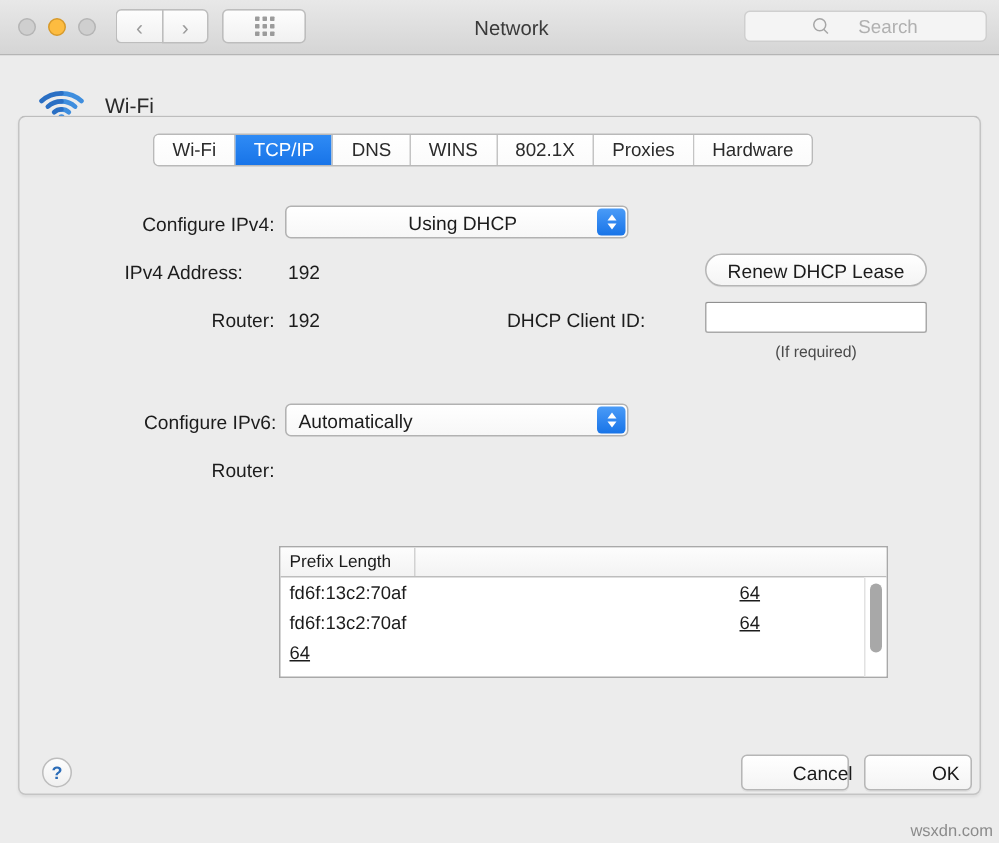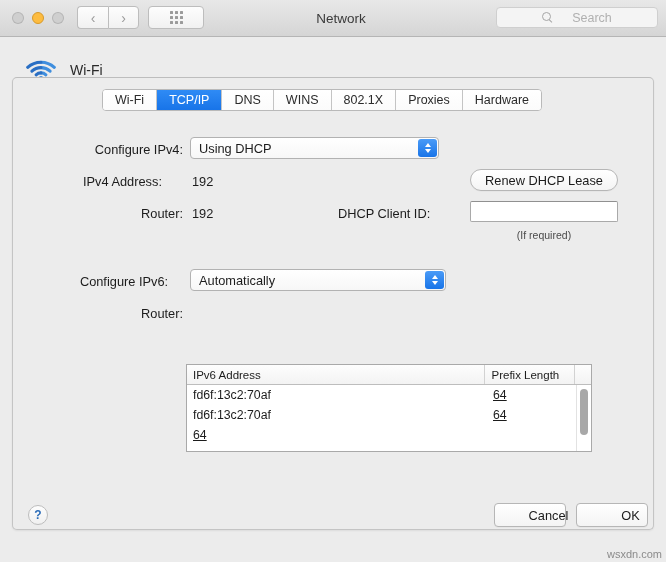--- a/index.html
+++ b/index.html
@@ -432,21 +432,21 @@
       <div class="tab">DNS</div>
       <div class="tab">WINS</div>
       <div class="tab">802.1X</div>
       <div class="tab">Proxies</div>
       <div class="tab">Hardware</div>
     </div>
 
     <div class="row" style="left:83px; top:105px; width:100px; justify-content:flex-end;">
       <span class="lbl">Configure IPv4:</span>
     </div>
-    <div class="popup" style="position:absolute; left:190px; top:100px; width:249px;">
+    <div class="popup" style="position:absolute; left:190px; top:100px; width:229px;justify-content:center;">
       <span>Using DHCP</span>
       <span class="arrows">
         <span class="up"></span>
           <span class="dn"></span>
       </span>
     </div>
 
     <div class="row" style="left:83px; top:137px; width:100px; justify-content:flex-start;">
       <span class="lbl">IPv4 Address:</span>
     </div>
@@ -464,41 +464,40 @@
     <div class="btn" style="position:absolute; left:470px; top:132px; width:148px;border-radius:11px;">Renew DHCP Lease</div>
 
     <div class="row" style="left:338px; top:169px;">
       <span class="lbl">DHCP Client ID:</span>
     </div>
     <input class="field" style="position: absolute; left: 470px; top: 164px; width: 148px;" value="">
     <div style="position:absolute; left:470px; top:188px; width:148px; text-align:center;">
       <span class="hint">(If required)</span>
     </div>
 
-    <div class="row" style="left:74px; top:237px; width:100px; justify-content:center;">
+    <div class="row" style="left:96px; top:237px; width:100px; justify-content:flex-start;">
       <span class="lbl">Configure IPv6:</span>
     </div>
-    <div class="popup" style="position:absolute; left:190px; top:232px; width:256px;">
+    <div class="popup" style="position:absolute; left:190px; top:232px; width:229px;">
       <span>Automatically</span>
       <span class="arrows">
         <span class="up"></span>
           <span class="dn"></span>
       </span>
     </div>
 
     <div class="row" style="left:83px; top:269px; width:100px; justify-content:flex-end;">
       <span class="lbl">Router:</span>
     </div>
     <div class="row" style="left:192px; top:269px;">
       <span class="val"></span>
     </div>
 
     <div class="table">
       <div class="thead">
-        <div class="th addr">IPv6 Address</div>
         <div class="th prefix">Prefix Length</div>
         <div class="th spacer"></div>
       </div>
       <div class="tbody">
         <div class="trow">
           <div class="td addr">fd6f:13c2:70af</div>
           <div class="td prefix">64</div>
         </div>
         <div class="trow">
           <div class="td addr">fd6f:13c2:70af</div>

